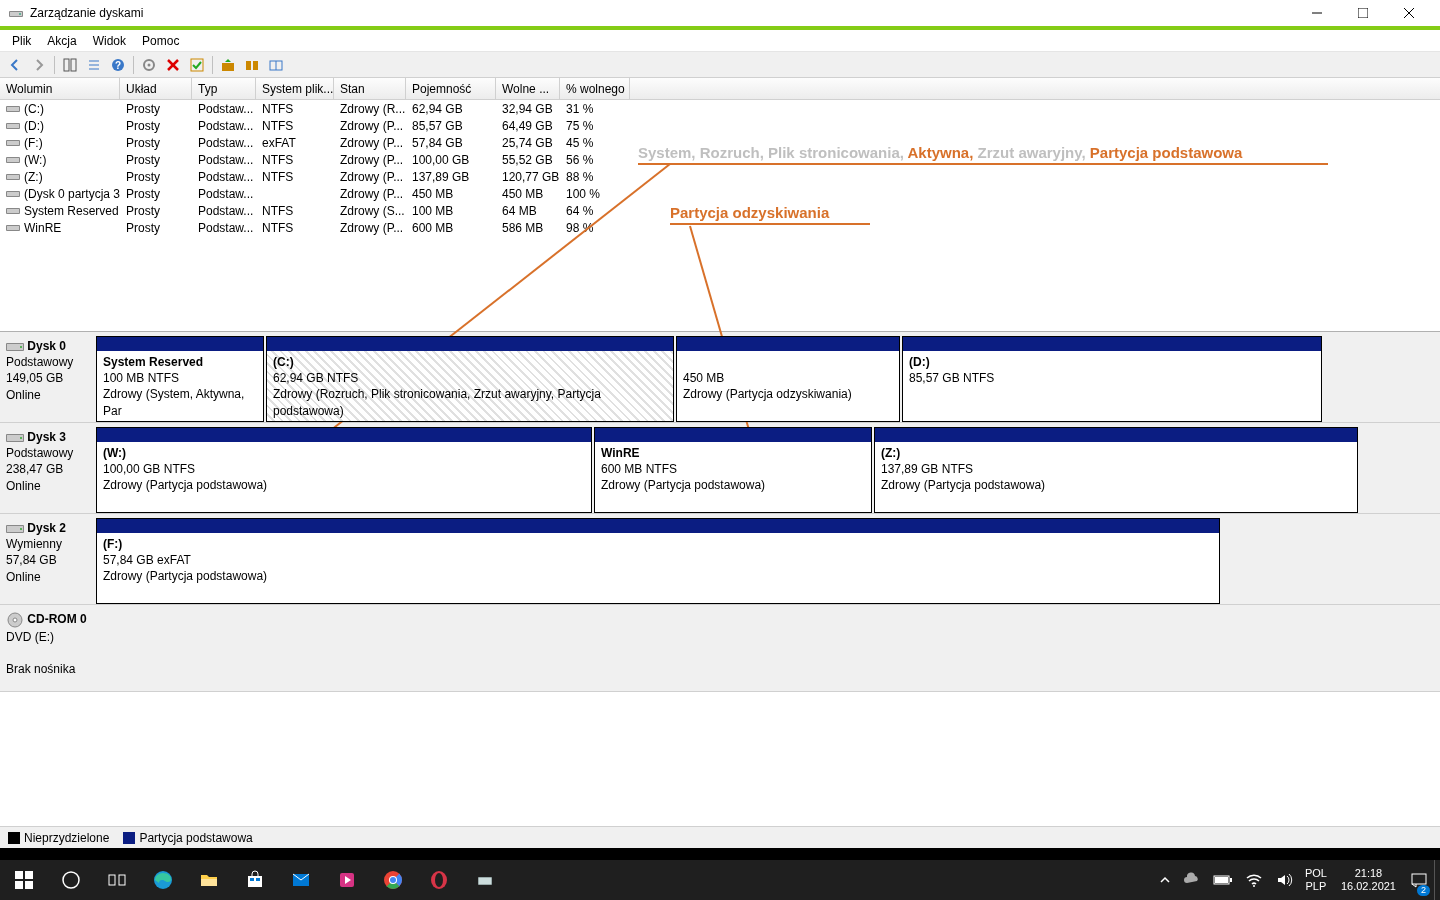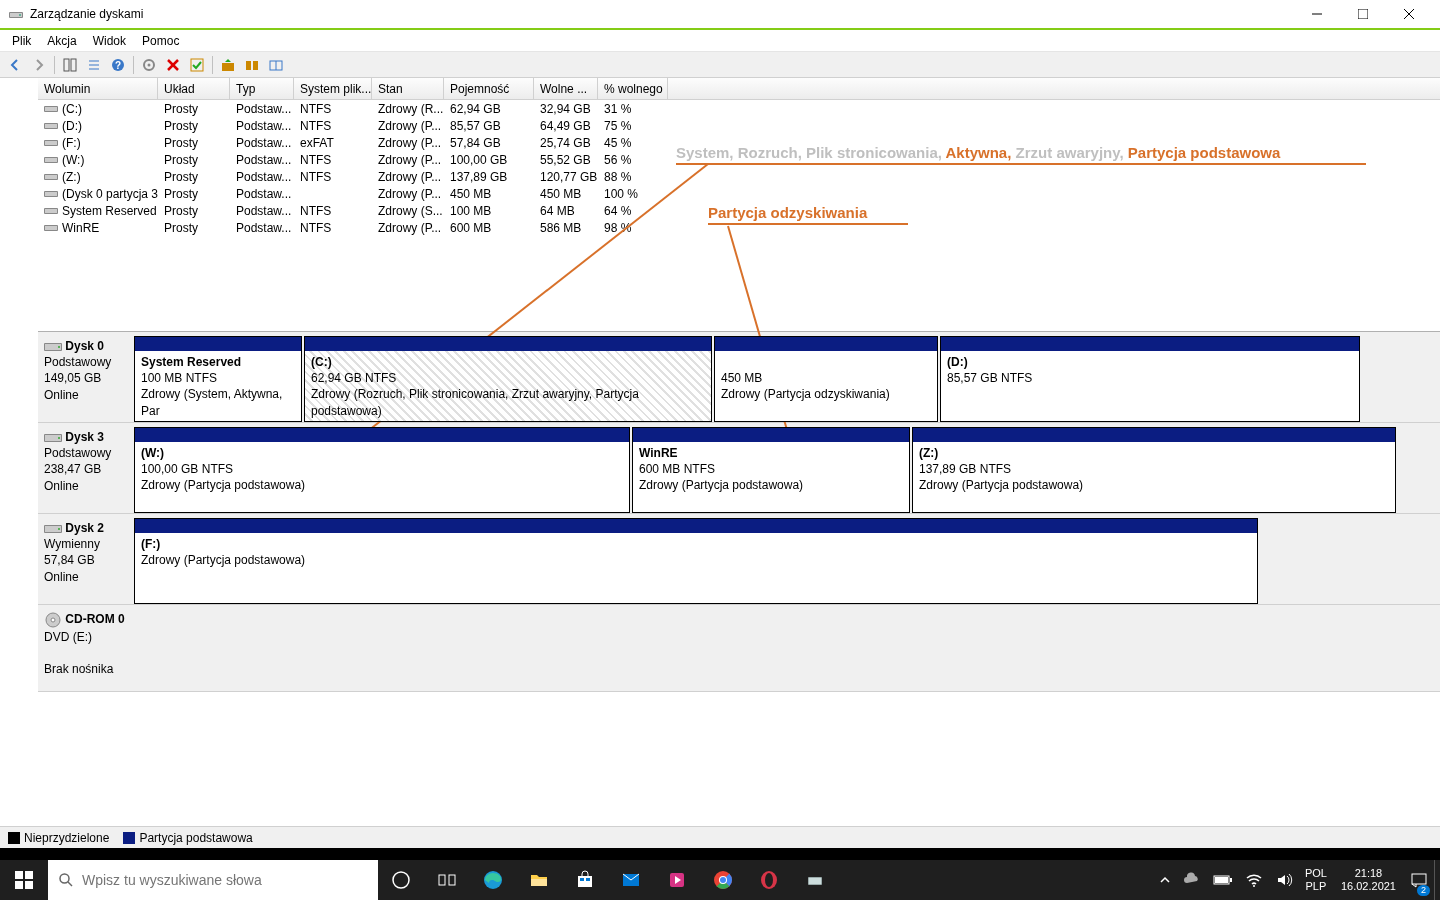--- a/index.html
+++ b/index.html
@@ -1,19 +1,19 @@
 <!DOCTYPE html>
 <html><head>
 <meta charset="utf-8">
 <style>
 * { box-sizing: border-box; margin: 0; padding: 0; }
 body { font-family: "Segoe UI", Tahoma, sans-serif; font-size: 12px; color: #000; background: #fff; width: 1440px; height: 900px; overflow: hidden; position: relative; }
 
 
-.titlebar { height: 30px; background: #fff; display: flex; align-items: center; padding: 0 8px; border-bottom: 2px solid #84cc16; }
+.titlebar { height: 30px; background: #fff; display: flex; align-items: center; padding: 0 8px; border-bottom: 4px solid #84cc16; }
 .titlebar .icon { width: 16px; height: 16px; margin-right: 6px; }
 .titlebar .title { flex: 1; font-size: 12px; }
 .titlebar .winbtns { display: flex; }
 .titlebar .winbtn { width: 46px; height: 30px; display: flex; align-items: center; justify-content: center; cursor: pointer; }
 .titlebar .winbtn svg { width: 10px; height: 10px; }
 
 
 .menubar { height: 22px; background: #fff; display: flex; align-items: center; padding: 0 4px; border-bottom: 1px solid #e5e5e5; }
 .menubar .mitem { padding: 2px 8px; cursor: pointer; }
 
@@ -59,21 +59,21 @@
 .taskbar .start { width: 48px; height: 40px; display: flex; align-items: center; justify-content: center; cursor: pointer; }
 .taskbar .search { flex: 0 0 330px; height: 40px; background: #fff; display: flex; align-items: center; padding: 0 10px; gap: 8px; color: #666; cursor: text; }
 .taskbar .search input { border: none; outline: none; flex: 1; font-size: 14px; color: #333; background: transparent; }
 .taskbar .tgap { flex: 1; display: flex; align-items: center; }
 .taskbar .ticon { width: 46px; height: 40px; display: flex; align-items: center; justify-content: center; cursor: pointer; }
 .taskbar .tray { display: flex; align-items: center; margin-left: auto; height: 40px; }
 .taskbar .tray .titem { padding: 0 6px; height: 40px; display: flex; align-items: center; justify-content: center; cursor: pointer; font-size: 11px; text-align: center; line-height: 1.2; }
 .taskbar .tray .clock { flex-direction: column; padding: 0 8px; }
 
 
-.content { position: absolute; top: 78px; left: 0; right: 0; bottom: 74px; overflow: auto; margin-left: 38px; }
+.content { position: absolute; top: 78px; left: 0; right: 0; bottom: 74px; overflow: auto; }
 .diskico-svg { flex-shrink: 0; }
 </style>
 </head>
 <body>
 
 <div class="titlebar">
   <span class="icon">
     <svg viewBox="0 0 16 16">
         <rect x="1" y="6" width="14" height="6" rx="1" fill="#888"></rect>
         <rect x="2" y="7" width="12" height="4" fill="#ccc"></rect>
@@ -422,20 +422,21 @@
             <rect x="0" y="2" width="18" height="8" rx="1" fill="#888"></rect>
             <rect x="1" y="3" width="16" height="6" fill="#ccc"></rect>
             <circle cx="15" cy="6" r="1" fill="#3a3"></circle>
           </svg> <span class="dtitle">Dysk 2</span><br>Wymienny<br>57,84 GB<br>Online</div>
         <div class="right">
           <div class="diskbar" style="width: 1130px;">
             <div class="part" style="width: 1124px;">
               <div class="cap"></div>
               <div class="body">
                 <div class="ptitle">(F:)</div>
+                <div>57,84 GB exFAT</div>
                 <div>Zdrowy (Partycja podstawowa)</div>
               </div>
             </div>
           </div>
         </div>
       </div>
       <div class="diskrow">
         <div class="left"><svg width="18" height="18" viewBox="0 0 18 18" style="vertical-align:middle">
             <circle cx="9" cy="9" r="7" fill="#ccc" stroke="#888"></circle>
             <circle cx="9" cy="9" r="2" fill="#fff" stroke="#888"></circle>
@@ -455,27 +456,20 @@
 
 <div class="taskbar">
   <div class="start">
     <svg width="18" height="18" viewBox="0 0 18 18">
         <rect x="0" y="0" width="8" height="8" fill="#fff"></rect>
         <rect x="10" y="0" width="8" height="8" fill="#fff"></rect>
         <rect x="0" y="10" width="8" height="8" fill="#fff"></rect>
         <rect x="10" y="10" width="8" height="8" fill="#fff"></rect>
       </svg>
   </div>
-  <div class="search">
-    <svg width="16" height="16" viewBox="0 0 16 16">
-        <circle cx="6.5" cy="6.5" r="4.5" fill="none" stroke="#666" stroke-width="1.5"></circle>
-        <line x1="10" y1="10" x2="14" y2="14" stroke="#666" stroke-width="1.5"></line>
-      </svg>
-    <input type="text" placeholder="Wpisz tu wyszukiwane słowa" style="">
-  </div>
   <div class="tgap">
     <div class="ticon">
         <svg width="20" height="20" viewBox="0 0 20 20">
           <circle cx="10" cy="10" r="8" fill="none" stroke="#fff" stroke-width="1.5"></circle>
         </svg>
       </div>
     <div class="ticon">
         <svg width="20" height="20" viewBox="0 0 20 20">
           <rect x="2" y="5" width="6" height="10" fill="none" stroke="#fff"></rect>
           <rect x="12" y="5" width="6" height="10" fill="none" stroke="#fff"></rect>

